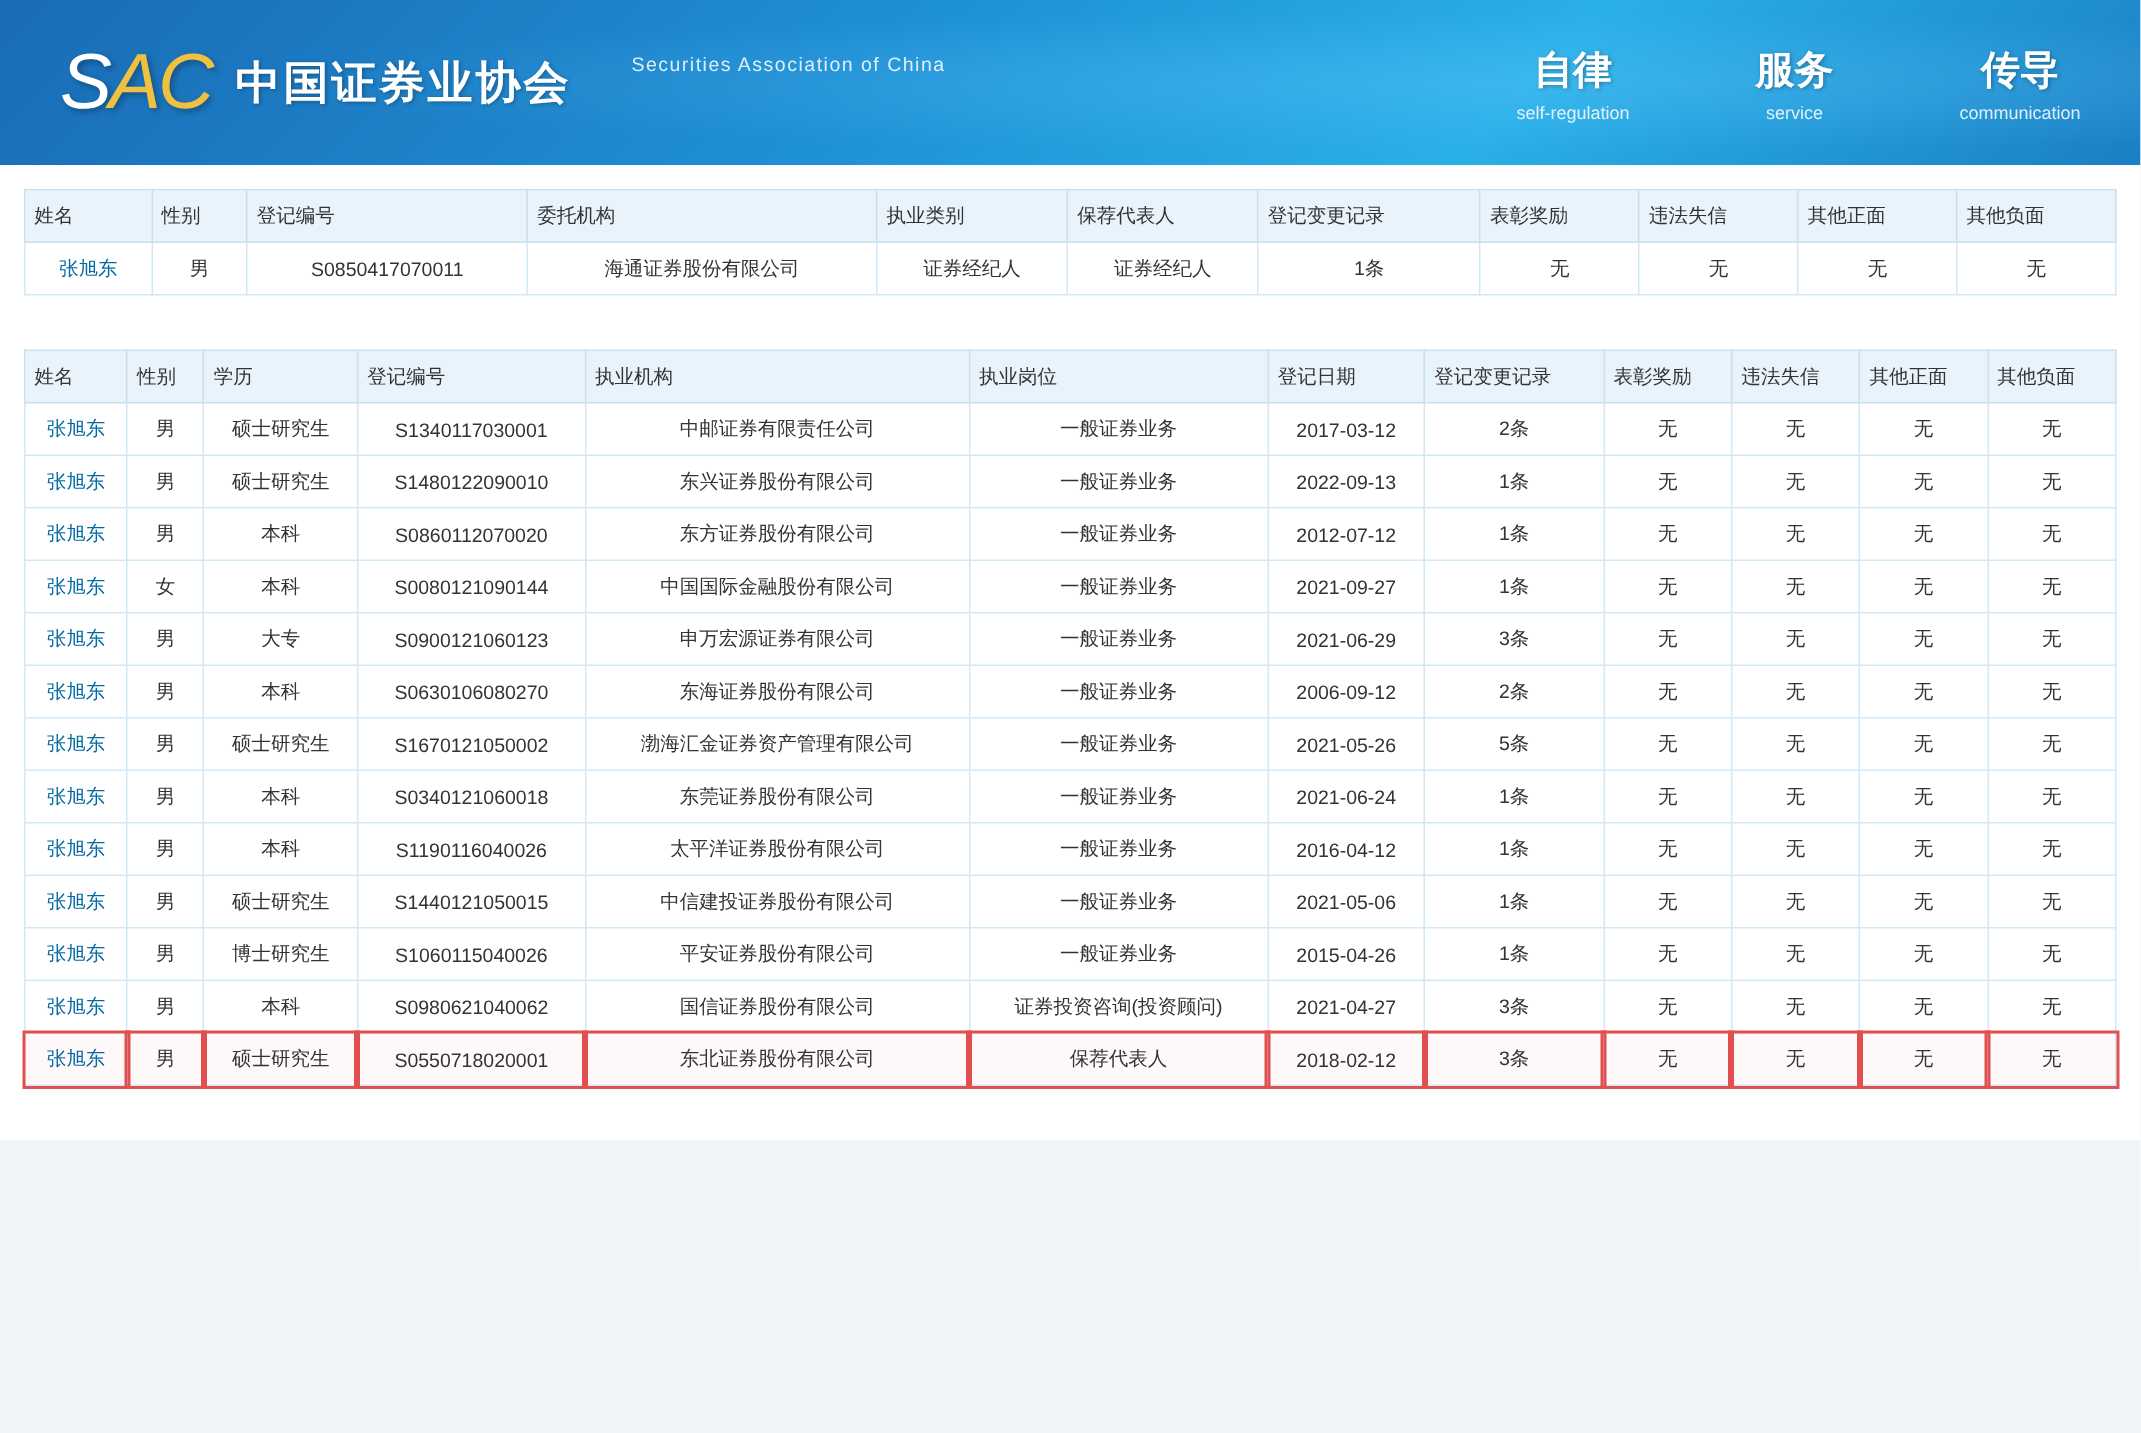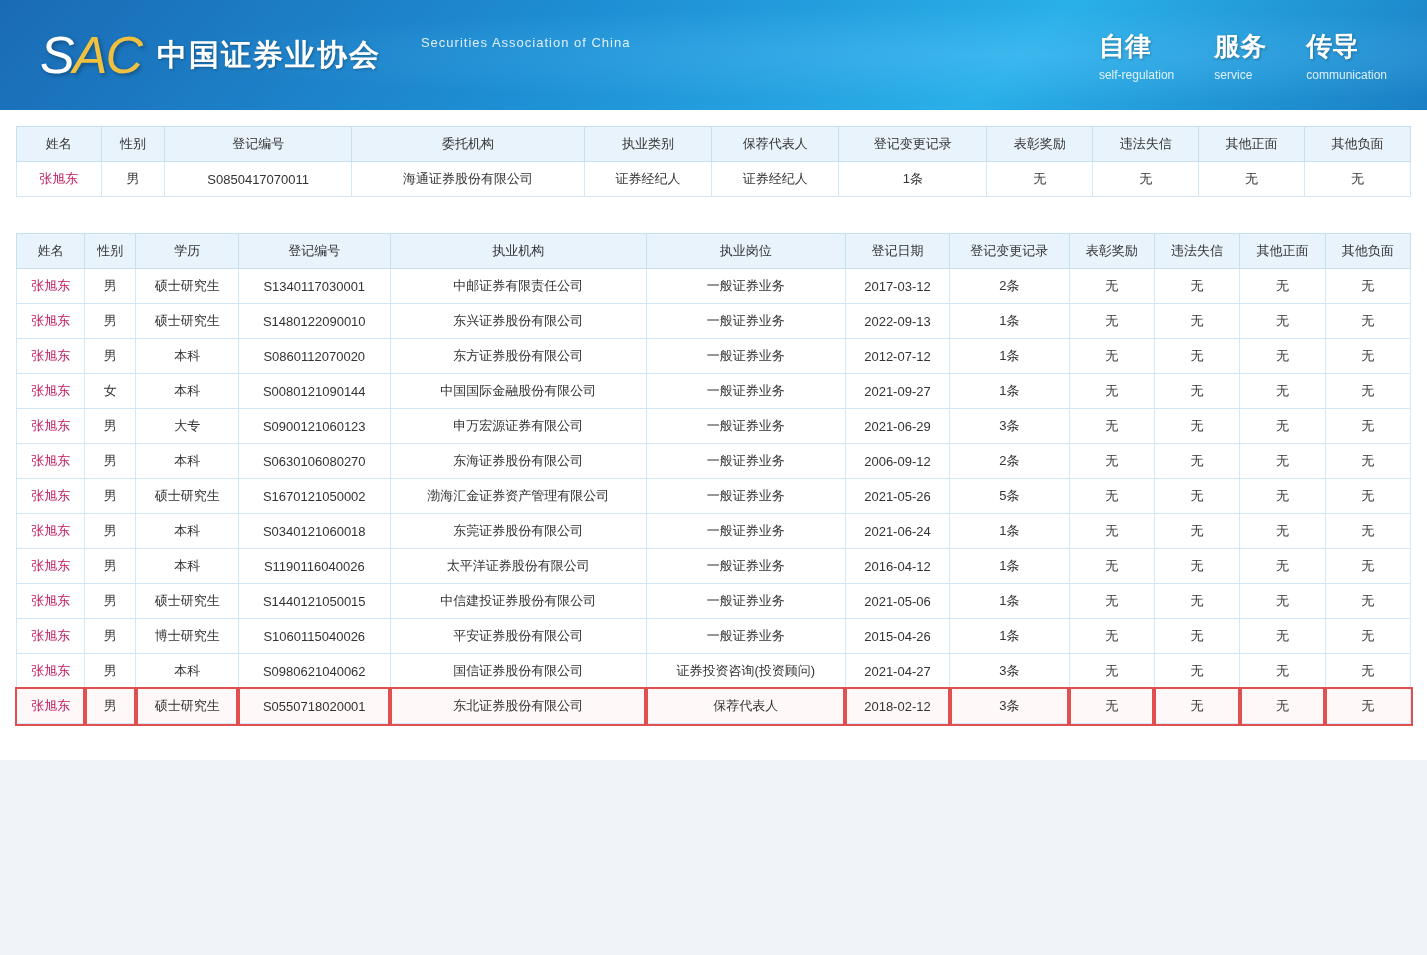--- a/index.html
+++ b/index.html
@@ -58,21 +58,23 @@
       margin-left: 36px;
     }
     .header-right {
       display: flex;
       gap: 40px;
       z-index: 1;
     }
     .header-motto-item {
       display: flex;
       flex-direction: column;
+      align-items: center;
       gap: 4px;
+      margin-left: 44px;
     }
     .header-motto-cn {
       font-size: 26px;
       font-weight: bold;
       color: white;
       text-shadow: 1px 1px 3px rgba(0,0,0,0.3);
     }
     .header-motto-en {
       font-size: 12px;
       color: rgba(255,255,255,0.85);
@@ -87,21 +89,21 @@
     
     table {
       width: 100%;
       border-collapse: collapse;
       margin-bottom: 20px;
     }
     th {
       background: #e8f3fc;
       color: #333;
       padding: 8px 6px;
-      text-align: center;
+      text-align: left;
       border: 1px solid #c8dff0;
       font-weight: normal;
       font-size: 13px;
     }
     td {
       padding: 8px 6px;
       text-align: center;
       border: 1px solid #d0e8f8;
       font-size: 13px;
       color: #333;
@@ -114,21 +116,21 @@
     }
 
     
     .highlighted-row td {
       background: #fff8f8;
       outline: 2px solid #e05050;
     }
 
     
     .name-link {
-      color: #be185d;
+      color: #0369a1;
       cursor: pointer;
       text-decoration: none;
     }
   </style>
 </head>
 <body>
 
 <div class="header">
   <div class="header-left">
     <div class="sac-logo">

